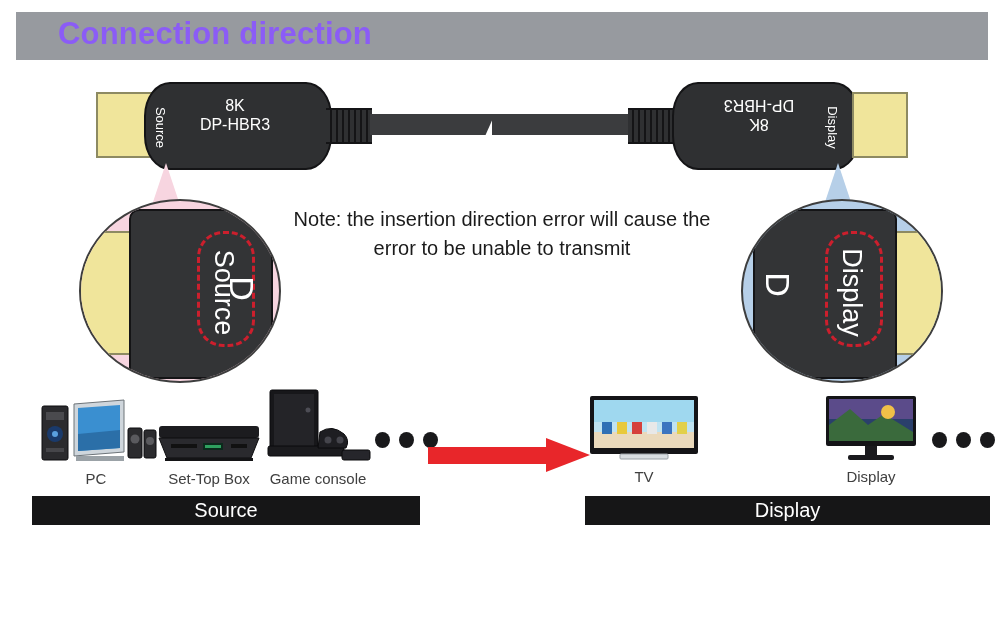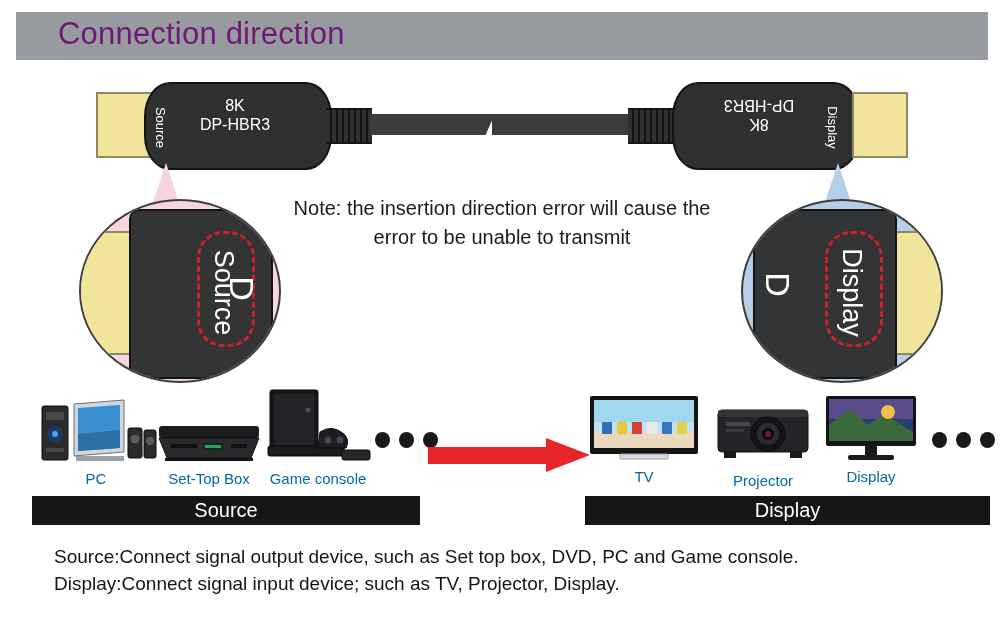--- a/index.html
+++ b/index.html
@@ -26,23 +26,24 @@
     top: 12px;
     width: 972px;
     height: 48px;
     background: #979a9f;
   }
   .header-title {
     position: absolute;
     left: 58px;
     top: 16px;
     font-size: 31px;
-    color: #701a75;
+    color: #8b5cf6;
     letter-spacing: 0.2px;
     white-space: nowrap;
+    font-weight: bold;
   }
 
   
   .cable-wrap { position: absolute; left: 0; top: 0; width: 1000px; height: 200px; }
 
   .conn-body {
     position: absolute;
     background: #2f3032;
     border: 2px solid #141416;
     border-radius: 26px/34px;
@@ -187,21 +188,21 @@
     font-size: 34px;
     white-space: nowrap;
   }
   .letter-left  { left: 148px; top: 68px; transform: rotate(90deg); }
   .letter-right { left: 22px;  top: 64px; transform: rotate(90deg); }
 
   
   .note-text {
     position: absolute;
     left: 258px;
-    top: 194px;
+    top: 205px;
     width: 488px;
     text-align: center;
     font-size: 20px;
     line-height: 29px;
     color: #1b1b1b;
   }
 
   
   .banner-wrap { position: absolute; left: 246px; top: 263px; width: 512px; height: 50px; }
   .banner-box {
@@ -237,21 +238,21 @@
   .stem-l { left: 48px; }
   .stem-r { left: 444px; }
 
   
   .devices { position: absolute; left: 0; top: 386px; width: 1000px; height: 150px; }
 
   .device-cell { position: absolute; text-align: center; }
   .device-art { position: relative; height: 72px; }
   .device-caption {
     font-size: 15px;
-    color: #0369a1;
+    color: #404040;
     margin-top: 4px;
     white-space: nowrap;
   }
 
   .dots { position: absolute; display: flex; gap: 9px; }
   .dots span {
     display: block;
     width: 15px; height: 16px;
     background: #19191b;
     border-radius: 50%;
@@ -424,37 +425,20 @@
           <rect x="46" y="30" width="10" height="12" fill="#d5403c"></rect>
           <rect x="61" y="30" width="10" height="12" fill="#e8e8e8"></rect>
           <rect x="76" y="30" width="10" height="12" fill="#3b74c0"></rect>
           <rect x="91" y="30" width="10" height="12" fill="#e2d04a"></rect>
           <rect x="34" y="62" width="48" height="5" rx="1" fill="#d8dde1" stroke="#9aa1a7"></rect>
         </svg>
       </div>
       <div class="device-caption">TV</div>
     </div>
 
-    <div class="device-cell" style="left:712px; top:10px; width:102px;">
-      <div class="device-art">
-        <svg viewBox="0 0 102 72" width="102" height="72">
-          <rect x="6" y="14" width="90" height="42" rx="4" fill="#232328" stroke="#0e0e10"></rect>
-          <rect x="6" y="14" width="90" height="7" rx="3" fill="#34343a"></rect>
-          <circle cx="56" cy="38" r="17" fill="#141418" stroke="#09090b"></circle>
-          <circle cx="56" cy="38" r="11" fill="#2a2a32"></circle>
-          <circle cx="56" cy="38" r="6" fill="#0c0c10"></circle>
-          <circle cx="56" cy="38" r="3" fill="#6b2320"></circle>
-          <rect x="14" y="26" width="24" height="4" fill="#46464e"></rect>
-          <rect x="14" y="33" width="18" height="3" fill="#3b3b42"></rect>
-          <rect x="12" y="56" width="12" height="6" fill="#1a1a1e"></rect>
-          <rect x="78" y="56" width="12" height="6" fill="#1a1a1e"></rect>
-        </svg>
-      </div>
-      <div class="device-caption">Projector</div>
-    </div>
 
     <div class="device-cell" style="left:822px; top:6px; width:98px;">
       <div class="device-art">
         <svg viewBox="0 0 98 72" width="98" height="72">
           <rect x="4" y="4" width="90" height="50" rx="2" fill="#141417"></rect>
           <rect x="7" y="7" width="84" height="42" fill="#2a3f6b"></rect>
           <rect x="7" y="7" width="84" height="20" fill="#5b4b8a"></rect>
           <path d="M7 33 L28 17 L46 33 L62 22 L91 40 L91 49 L7 49 Z" fill="#3a6a3c"></path>
           <circle cx="66" cy="20" r="7" fill="#f0c048"></circle>
           <rect x="43" y="54" width="12" height="9" fill="#1a1a1e"></rect>
@@ -472,18 +456,14 @@
   </div>
 
   <div class="mid-arrow">
     <div class="shaft"></div>
     <div class="head"></div>
   </div>
 
   <div class="group-bar bar-source">Source</div>
   <div class="group-bar bar-display">Display</div>
 
-  <div class="footer-caption">
-    <div>Source:Connect signal output device, such as Set top box, DVD, PC and Game console.</div>
-    <div>Display:Connect signal input device; such as TV, Projector, Display.</div>
-  </div>
 
 </div>
 
 </body></html>

